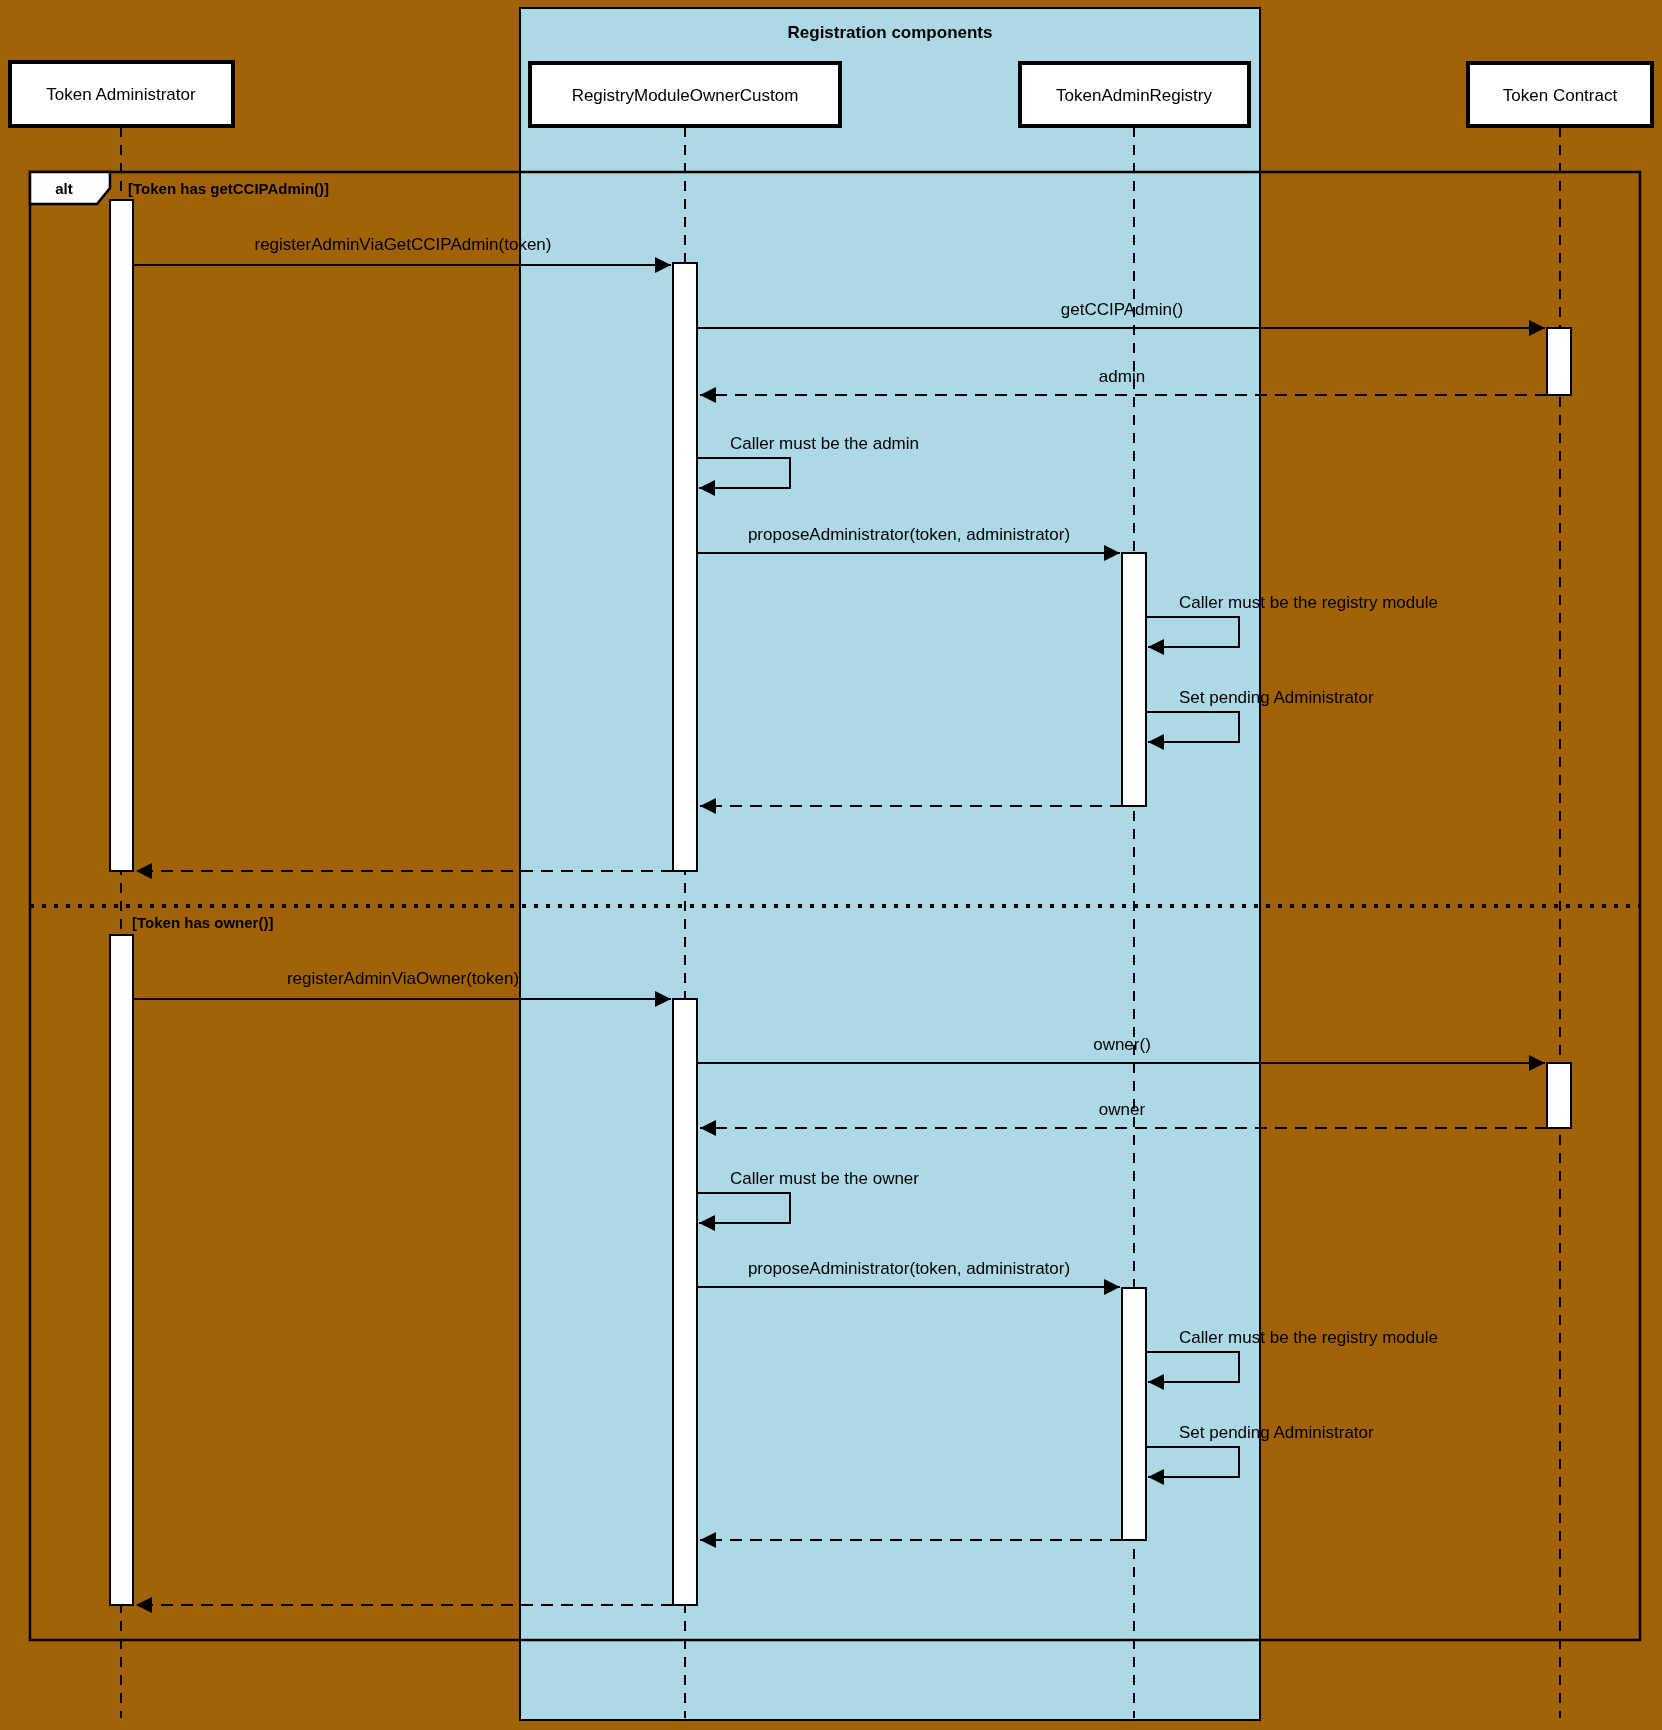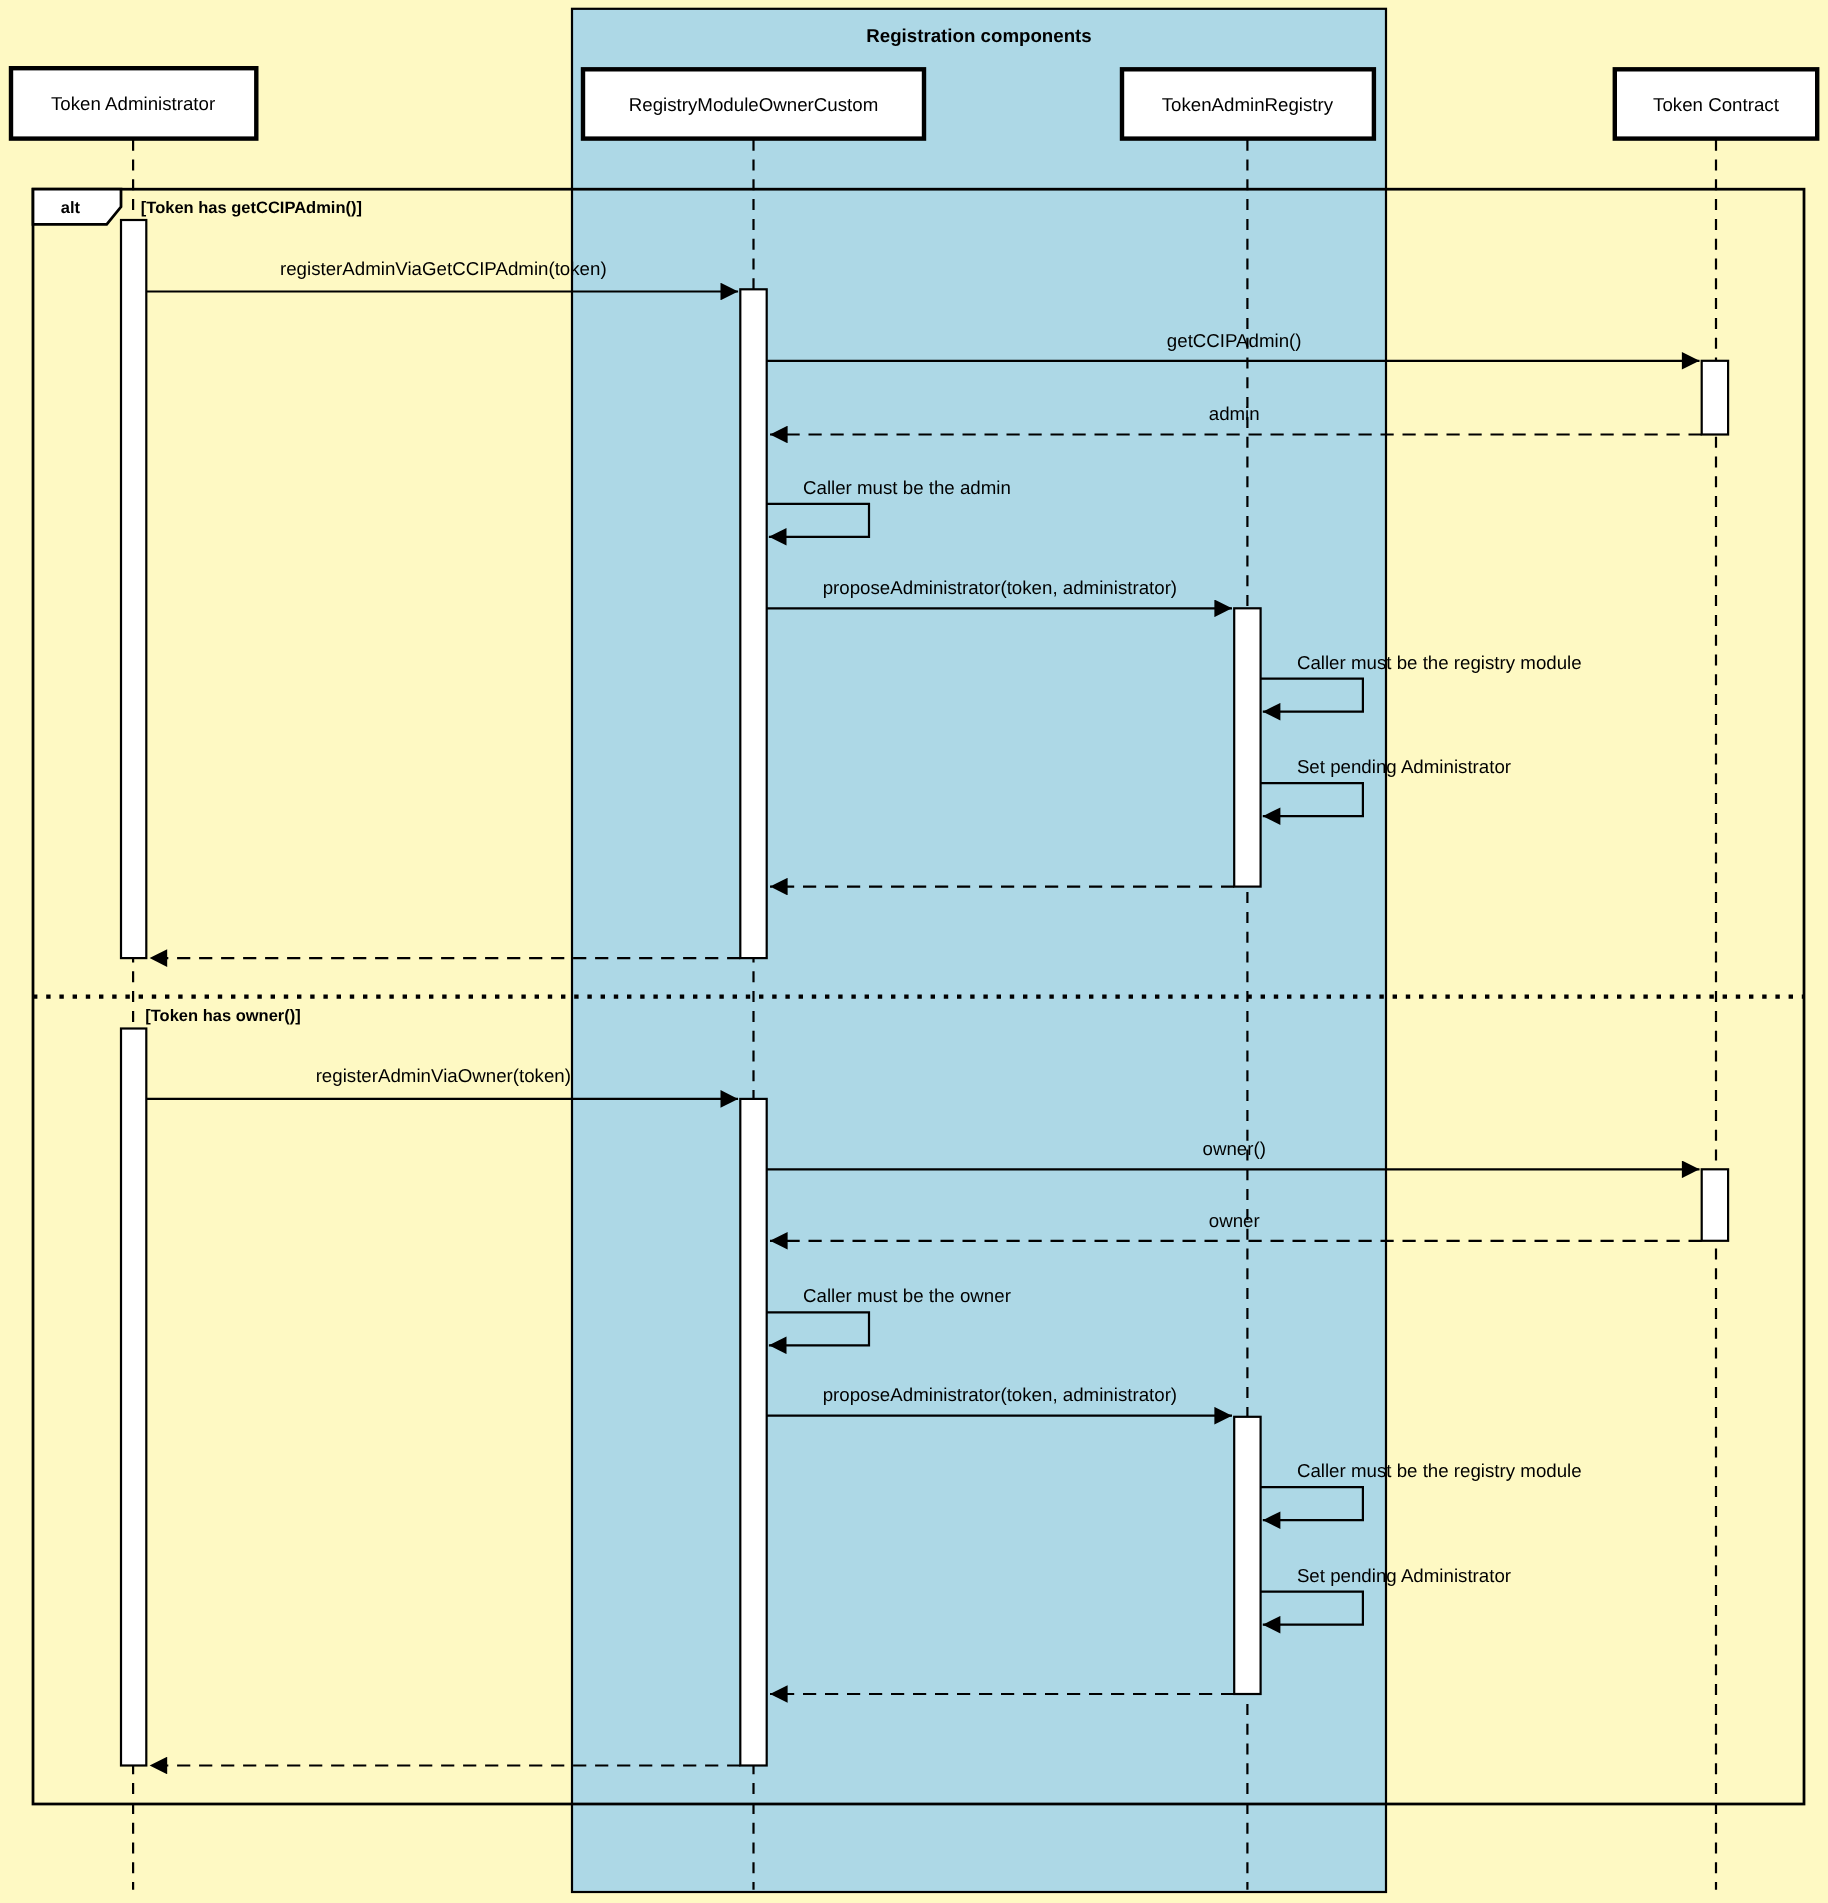--- a/index.html
+++ b/index.html
@@ -1,16 +1,16 @@
 <!DOCTYPE html>
 <html><head>
 <meta charset="utf-8">
 <style>
   html, body { margin: 0; padding: 0; background: #ffffff; }
-  .canvas { position: relative; width: 1662px; height: 1730px; background: #fef9c3; overflow: hidden; }
+  .canvas { position: relative; width: 1662px; height: 1730px; background: #a16207; overflow: hidden; }
   svg text {
     font-family: "Liberation Sans", sans-serif;
     fill: #000000;
   }
   .participant-label { font-size: 17px; }
   .msg-label { font-size: 17px; }
   .title-label { font-size: 17px; font-weight: bold; }
   .guard-label { font-size: 15px; font-weight: bold; }
   .operator-label { font-size: 15px; font-weight: bold; }
   .mid { text-anchor: middle; }

